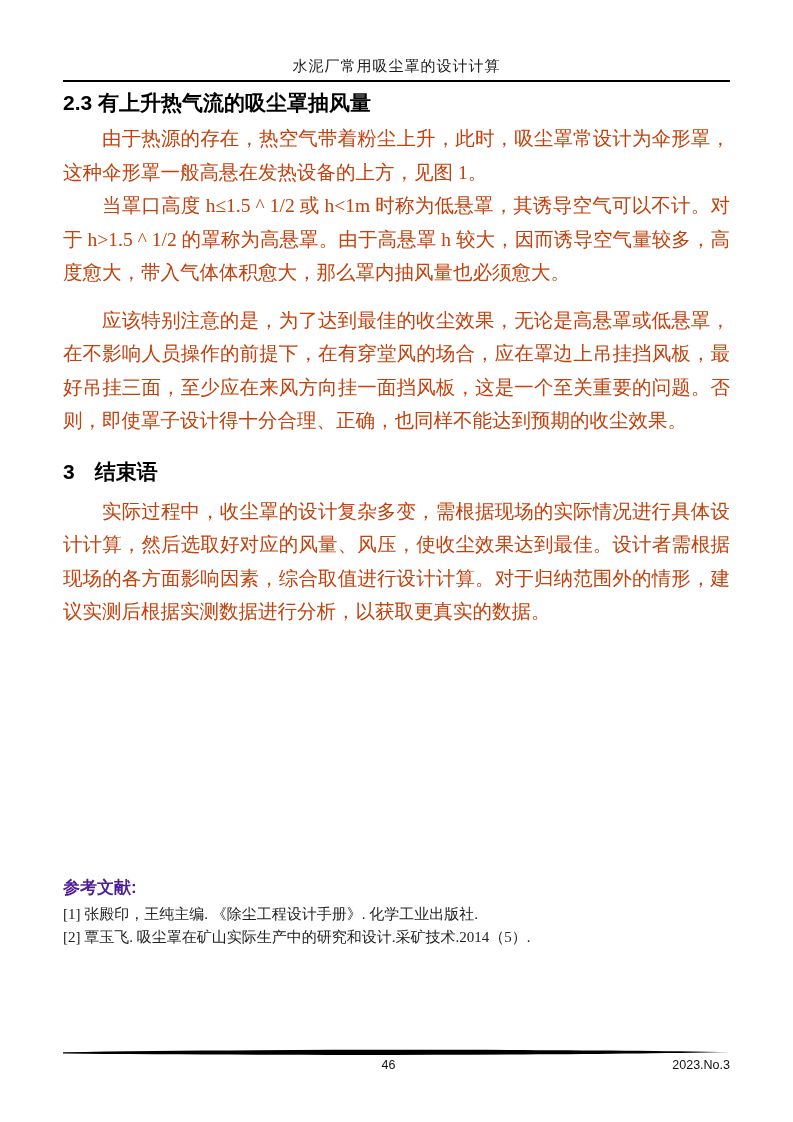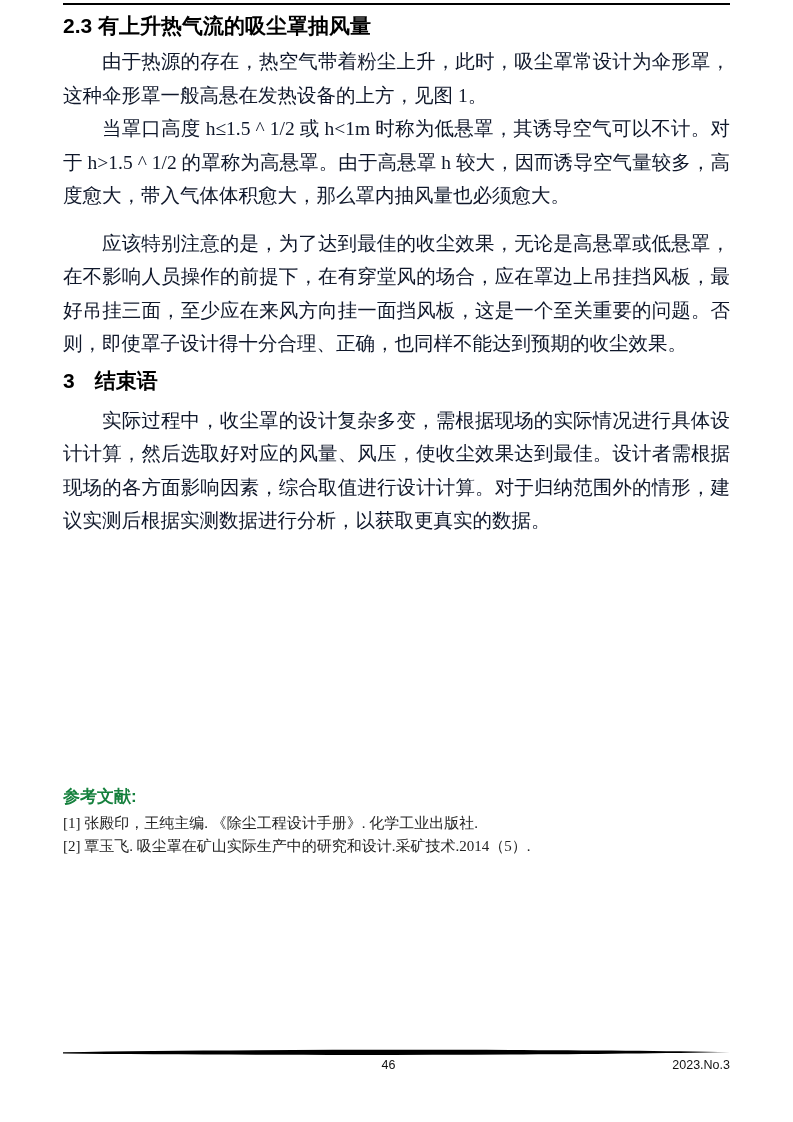--- a/index.html
+++ b/index.html
@@ -39,33 +39,33 @@
     font-size: 21px;
     line-height: 27px;
     color: #000000;
   }
   .sec-heading .num-gap { display: inline-block; width: 20px; }
   .body-text p {
     font-size: 19.5px;
     line-height: 33.5px;
     text-align: justify;
     text-indent: 2em;
-    color: #0f172a;
+    color: #c2410c;
   }
   p.para-first { margin-top: 6px; }
   p.para-spaced { margin-top: 14px; }
-  .sec3-heading { margin-top: 6px; }
+  .sec3-heading { margin-top: 20px; }
   p.para-conclusion { margin-top: 10px; }
   .references { margin-top: 247px; }
   .ref-heading {
     font-family: "Liberation Sans", "DejaVu Sans", sans-serif;
     font-weight: bold;
     font-size: 17px;
     line-height: 24px;
-    color: #15803d;
+    color: #4c1d95;
     margin-top: 8px;
   }
   .ref-list { margin-top: 3px; }
   .ref-item {
     font-size: 15px;
     line-height: 23px;
     color: #222222;
   }
   .footer {
     position: absolute;
@@ -93,20 +93,21 @@
     right: 0;
     text-align: center;
   }
 </style>
 </head>
 <body>
 
 <div class="page">
   <div class="content">
 
+    <div class="running-header">水泥厂常用吸尘罩的设计计算</div>
     <div class="header-rule"></div>
 
     <h2 class="sec-heading">2.3 有上升热气流的吸尘罩抽风量</h2>
 
     <div class="body-text">
       <p class="para-first">由于热源的存在，热空气带着粉尘上升，此时，吸尘罩常设计为伞形罩，这种伞形罩一般高悬在发热设备的上方，见图 1。</p>
       <p>当罩口高度 h≤1.5 ^ 1/2 或 h&lt;1m 时称为低悬罩，其诱导空气可以不计。对于 h&gt;1.5 ^ 1/2 的罩称为高悬罩。由于高悬罩 h 较大，因而诱导空气量较多，高度愈大，带入气体体积愈大，那么罩内抽风量也必须愈大。</p>
       <p class="para-spaced">应该特别注意的是，为了达到最佳的收尘效果，无论是高悬罩或低悬罩，在不影响人员操作的前提下，在有穿堂风的场合，应在罩边上吊挂挡风板，最好吊挂三面，至少应在来风方向挂一面挡风板，这是一个至关重要的问题。否则，即使罩子设计得十分合理、正确，也同样不能达到预期的收尘效果。</p>
     </div>
 

